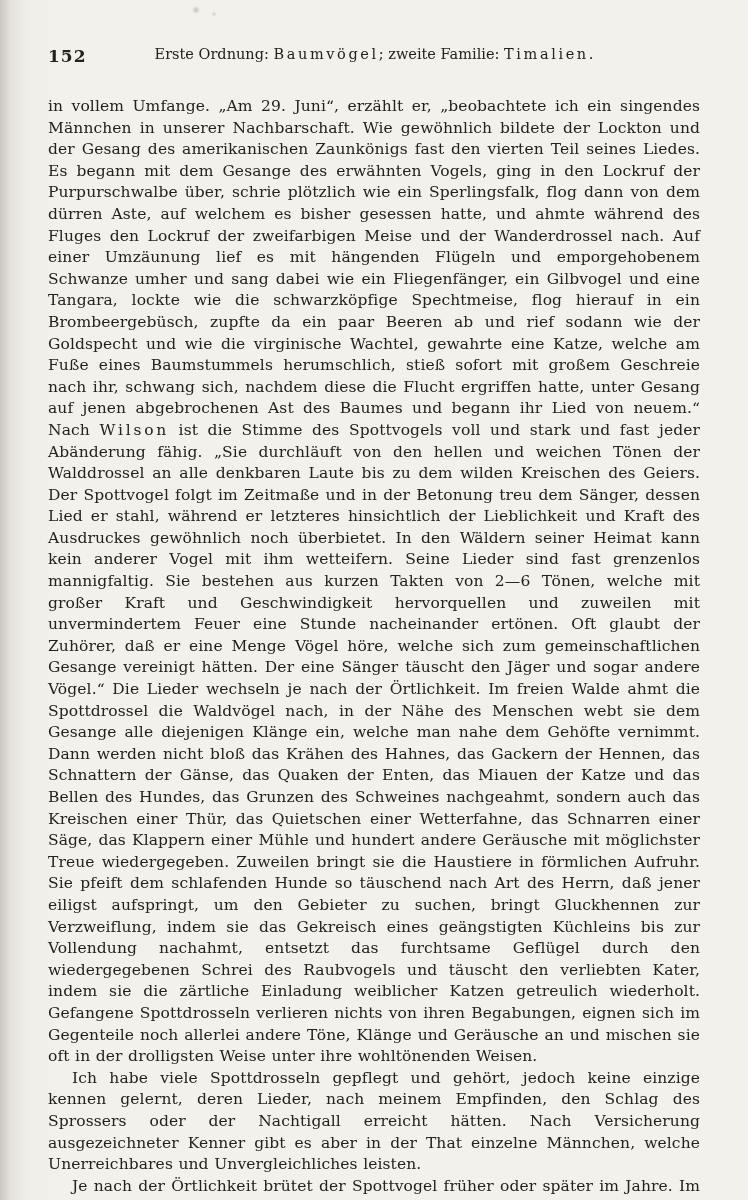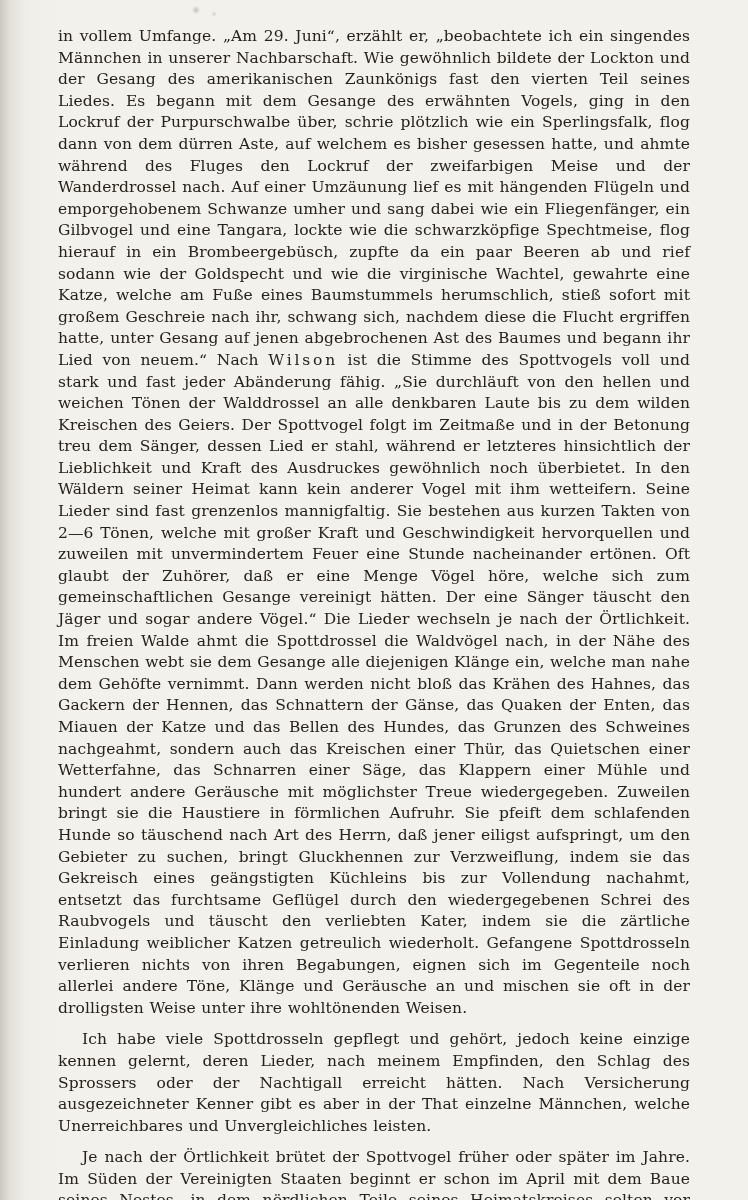--- a/index.html
+++ b/index.html
@@ -41,25 +41,29 @@
   }
   .spaced { letter-spacing: 0.18em; }
   .text-block {
     margin-top: 26px;
     text-align: justify;
     font-size: 15.5px;
     line-height: 21.6px;
     letter-spacing: 0.1px;
     word-spacing: 0.5px;
   }
-  .para { margin: 10px; text-indent: 0; }
+  .para { margin: 0; text-indent: 0; }
   .para.indent { text-indent: 24px; }
 </style>
 </head>
 <body>
 
 <div class="page">
+  <div class="header">
+    <span class="page-number">152</span>
+    <div class="running-head"><span>Erste Ordnung: </span><span class="spaced">Baumvögel</span><span>; zweite Familie: </span><span class="spaced">Timalien</span><span>.</span></div>
+  </div>
   <div class="text-block">
       <p class="para"><span>in vollem Umfange.  „Am 29. Juni“, erzählt er, „beobachtete ich ein singendes Männchen in unserer Nachbarschaft.  Wie gewöhnlich bildete der Lockton und der Gesang des amerikanischen Zaunkönigs fast den vierten Teil seines Liedes.  Es begann mit dem Gesange des erwähnten Vogels, ging in den Lockruf der Purpurschwalbe über, schrie plötzlich wie ein Sperlingsfalk, flog dann von dem dürren Aste, auf welchem es bisher gesessen hatte, und ahmte während des Fluges den Lockruf der zweifarbigen Meise und der Wanderdrossel nach.  Auf einer Umzäunung lief es mit hängenden Flügeln und emporgehobenem Schwanze umher und sang dabei wie ein Fliegenfänger, ein Gilbvogel und eine Tangara, lockte wie die schwarzköpfige Spechtmeise, flog hierauf in ein Brombeergebüsch, zupfte da ein paar Beeren ab und rief sodann wie der Goldspecht und wie die virginische Wachtel, gewahrte eine Katze, welche am Fuße eines Baumstummels herumschlich, stieß sofort mit großem Geschreie nach ihr, schwang sich, nachdem diese die Flucht ergriffen hatte, unter Gesang auf jenen abgebrochenen Ast des Baumes und begann ihr Lied von neuem.“  Nach </span><span class="spaced">Wilson</span><span> ist die Stimme des Spottvogels voll und stark und fast jeder Abänderung fähig.  „Sie durchläuft von den hellen und weichen Tönen der Walddrossel an alle denkbaren Laute bis zu dem wilden Kreischen des Geiers.  Der Spottvogel folgt im Zeitmaße und in der Betonung treu dem Sänger, dessen Lied er stahl, während er letzteres hinsichtlich der Lieblichkeit und Kraft des Ausdruckes gewöhnlich noch überbietet.  In den Wäldern seiner Heimat kann kein anderer Vogel mit ihm wetteifern.  Seine Lieder sind fast grenzenlos mannigfaltig.  Sie bestehen aus kurzen Takten von 2—6 Tönen, welche mit großer Kraft und Geschwindigkeit hervorquellen und zuweilen mit unvermindertem Feuer eine Stunde nacheinander ertönen.  Oft glaubt der Zuhörer, daß er eine Menge Vögel höre, welche sich zum gemeinschaftlichen Gesange vereinigt hätten.  Der eine Sänger täuscht den Jäger und sogar andere Vögel.“  Die Lieder wechseln je nach der Örtlichkeit.  Im freien Walde ahmt die Spottdrossel die Waldvögel nach, in der Nähe des Menschen webt sie dem Gesange alle diejenigen Klänge ein, welche man nahe dem Gehöfte vernimmt.  Dann werden nicht bloß das Krähen des Hahnes, das Gackern der Hennen, das Schnattern der Gänse, das Quaken der Enten, das Miauen der Katze und das Bellen des Hundes, das Grunzen des Schweines nachgeahmt, sondern auch das Kreischen einer Thür, das Quietschen einer Wetterfahne, das Schnarren einer Säge, das Klappern einer Mühle und hundert andere Geräusche mit möglichster Treue wiedergegeben.  Zuweilen bringt sie die Haustiere in förmlichen Aufruhr.  Sie pfeift dem schlafenden Hunde so täuschend nach Art des Herrn, daß jener eiligst aufspringt, um den Gebieter zu suchen, bringt Gluckhennen zur Verzweiflung, indem sie das Gekreisch eines geängstigten Küchleins bis zur Vollendung nachahmt, entsetzt das furchtsame Geflügel durch den wiedergegebenen Schrei des Raubvogels und täuscht den verliebten Kater, indem sie die zärtliche Einladung weiblicher Katzen getreulich wiederholt.  Gefangene Spottdrosseln verlieren nichts von ihren Begabungen, eignen sich im Gegenteile noch allerlei andere Töne, Klänge und Geräusche an und mischen sie oft in der drolligsten Weise unter ihre wohltönenden Weisen.</span></p>
       <p class="para indent"><span>Ich habe viele Spottdrosseln gepflegt und gehört, jedoch keine einzige kennen gelernt, deren Lieder, nach meinem Empfinden, den Schlag des Sprossers oder der Nachtigall erreicht hätten.  Nach Versicherung ausgezeichneter Kenner gibt es aber in der That einzelne Männchen, welche Unerreichbares und Unvergleichliches leisten.</span></p>
       <p class="para indent"><span>Je nach der Örtlichkeit brütet der Spottvogel früher oder später im Jahre.  Im Süden der Vereinigten Staaten beginnt er schon im April mit dem Baue seines Nestes, in dem nördlichen Teile seines Heimatskreises selten vor Ausgang Mai.  Hier zeitigt er gewöhnlich nicht mehr als zwei, dort, nach </span></p>
     </div>
 </div>
 
 </body></html>

